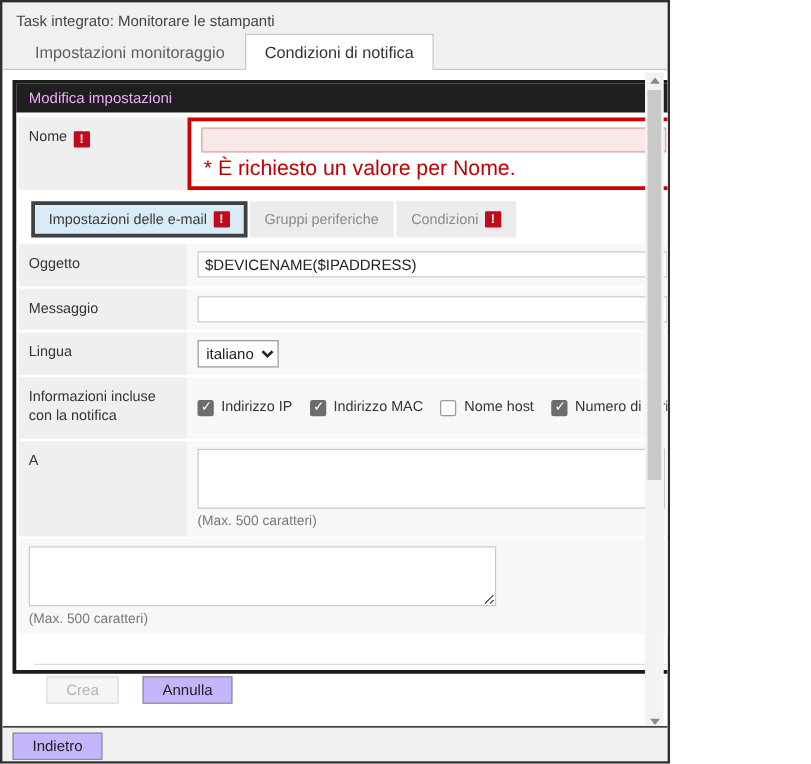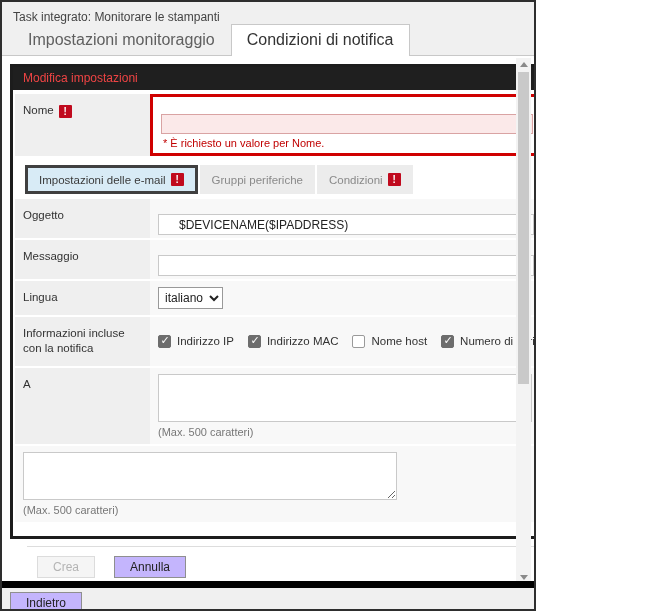--- a/index.html
+++ b/index.html
@@ -25,21 +25,21 @@
   }
   .tabbar {
     background: #f0f0f0;
     display: flex;
     align-items: flex-end;
     padding-left: 10px;
     height: 28px;
     border-bottom: 1px solid #c8c8c8;
   }
   .tab {
-    font-size: 16px;
+    font-size: 13px;
     color: #5f5f5f;
     padding: 6px 15px 7px;
     border: 1px solid transparent;
     border-bottom: none;
     position: relative;
     top: 1px;
     cursor: pointer;
     white-space: nowrap;
   }
   .tab.active {
@@ -55,21 +55,21 @@
   
   .panel {
     position: absolute;
     top: 7px; left: 8px;
     width: 616px; height: 475px;
     border: 3px solid #1c1c1c;
     background: #fff;
   }
   .panel-header {
     background: #1f1f1f;
-    color: #ef4444;
+    color: #f0abfc;
     font-size: 12px;
     padding: 4px 10px 5px;
   }
   .panel-body { padding: 2px; }
   .frow { display: flex; margin-top: 2px; }
   .frow .lbl {
     flex: none;
     width: 135px;
     background: #efefef;
     padding: 9px 8px;
@@ -84,38 +84,37 @@
     display: flex;
     flex-direction: column;
     justify-content: center;
   }
   .txt {
     width: 376px; height: 21px;
     border: 1px solid #c9c9c9;
     background: #fff;
     font-size: 12px;
     font-family: inherit;
-    padding: 0 20px;
+    padding: 0 5px;
     color: #222;
-    margin-top: 12px;
   }
   
   .name-row .fld {
     border: 3px solid #cf0000;
     background: #fff;
     padding: 5px 8px 3px;
     justify-content: flex-start;
   }
   .err-input {
     background: #fbe9e9;
     border-color: #d9a3a3;
     width: 372px; height: 20px;
   }
   .err-text {
-    font-size: 11px;
+    font-size: 17px;
     color: #c00000;
     margin: 3px 0 1px 2px;
   }
   .badge {
     display: inline-block;
     min-width: 13px; height: 13px;
     line-height: 13px;
     background: #c00a1e;
     color: #fff;
     font-size: 10px;
@@ -217,21 +216,21 @@
     background: #f5f5f5;
     color: #b4b4b4;
     pointer-events: none;
   }
   
   .footer {
     position: absolute;
     left: 0; right: 0; bottom: 0;
     height: 28px;
     background: #f0f0f0;
-    border-top: 7px solid #000000;
+    border-top: 1px solid #000000;
     padding: 4px 0 0 8px;
   }
   
   .scrollbar {
     position: absolute;
     top: 56px; right: 3px;
     width: 15px; height: 526px;
     background: #f3f3f3;
   }
   .sb-btn {

